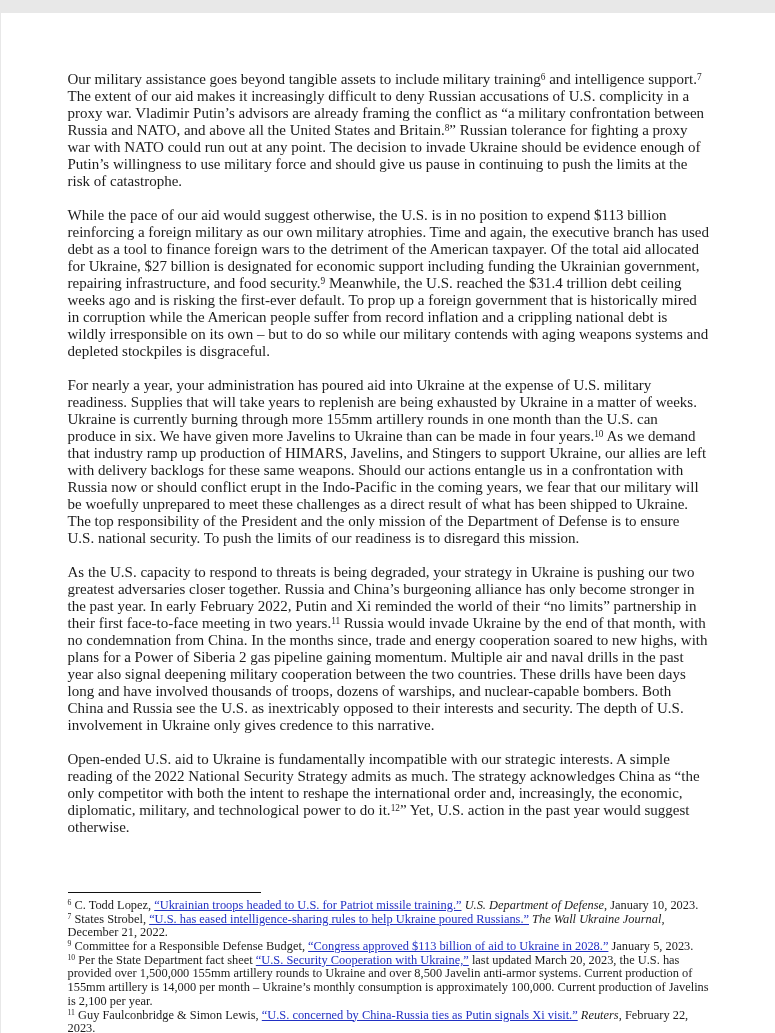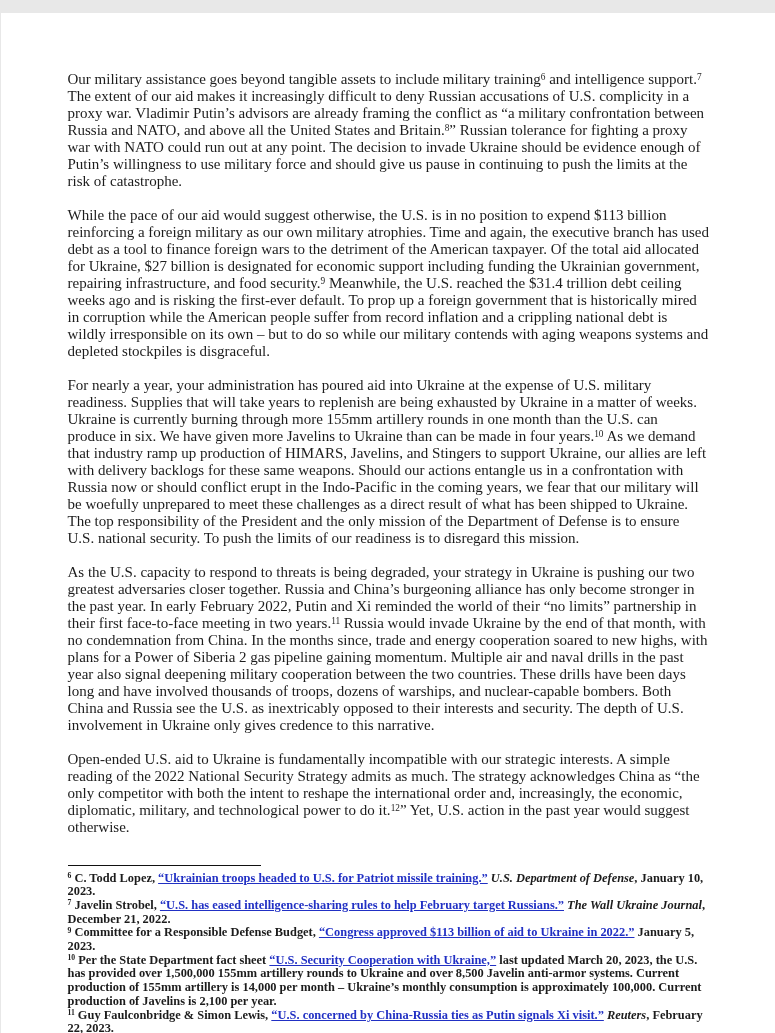--- a/index.html
+++ b/index.html
@@ -37,21 +37,21 @@
     position:absolute;
     left:67px;right:65px;bottom:10px;
     font-size:12.4px;
     line-height:13.7px;
   }
   .fn-separator{
     width:193px;
     border-top:1px solid #111;
     margin:0 0 6px 0;
   }
-  .footnote{margin:0;font-weight:bold;}
+  .footnote{margin:0;}
   a.doc-link{
     color:var(--link-color);
     text-decoration:underline;
     cursor:pointer;
   }
   em{font-style:italic;}
 </style>
 </head>
 <body>
 
@@ -61,19 +61,19 @@
     <p class="para"><span>Our military assistance goes beyond tangible assets to include military training</span><sup class="fn-ref">6</sup><span> and intelligence support.</span><sup class="fn-ref">7</sup><span> The extent of our aid makes it increasingly difficult to deny Russian accusations of U.S. complicity in a proxy war. Vladimir Putin’s advisors are already framing the conflict as “a military confrontation between Russia and NATO, and above all the United States and Britain.</span><sup class="fn-ref">8</sup><span>” Russian tolerance for fighting a proxy war with NATO could run out at any point. The decision to invade Ukraine should be evidence enough of Putin’s willingness to use military force and should give us pause in continuing to push the limits at the risk of catastrophe.</span></p>
     <p class="para"><span>While the pace of our aid would suggest otherwise, the U.S. is in no position to expend $113 billion reinforcing a foreign military as our own military atrophies. Time and again, the executive branch has used debt as a tool to finance foreign wars to the detriment of the American taxpayer. Of the total aid allocated for Ukraine, $27 billion is designated for economic support including funding the Ukrainian government, repairing infrastructure, and food security.</span><sup class="fn-ref">9</sup><span> Meanwhile, the U.S. reached the $31.4 trillion debt ceiling weeks ago and is risking the first-ever default. To prop up a foreign government that is historically mired in corruption while the American people suffer from record inflation and a crippling national debt is wildly irresponsible on its own – but to do so while our military contends with aging weapons systems and depleted stockpiles is disgraceful.</span></p>
     <p class="para"><span>For nearly a year, your administration has poured aid into Ukraine at the expense of U.S. military readiness. Supplies that will take years to replenish are being exhausted by Ukraine in a matter of weeks. Ukraine is currently burning through more 155mm artillery rounds in one month than the U.S. can produce in six. We have given more Javelins to Ukraine than can be made in four years.</span><sup class="fn-ref">10</sup><span> As we demand that industry ramp up production of HIMARS, Javelins, and Stingers to support Ukraine, our allies are left with delivery backlogs for these same weapons. Should our actions entangle us in a confrontation with Russia now or should conflict erupt in the Indo-Pacific in the coming years, we fear that our military will be woefully unprepared to meet these challenges as a direct result of what has been shipped to Ukraine. The top responsibility of the President and the only mission of the Department of Defense is to ensure U.S. national security. To push the limits of our readiness is to disregard this mission.</span></p>
     <p class="para"><span>As the U.S. capacity to respond to threats is being degraded, your strategy in Ukraine is pushing our two greatest adversaries closer together. Russia and China’s burgeoning alliance has only become stronger in the past year. In early February 2022, Putin and Xi reminded the world of their “no limits” partnership in their first face-to-face meeting in two years.</span><sup class="fn-ref">11</sup><span> Russia would invade Ukraine by the end of that month, with no condemnation from China. In the months since, trade and energy cooperation soared to new highs, with plans for a Power of Siberia 2 gas pipeline gaining momentum. Multiple air and naval drills in the past year also signal deepening military cooperation between the two countries. These drills have been days long and have involved thousands of troops, dozens of warships, and nuclear-capable bombers. Both China and Russia see the U.S. as inextricably opposed to their interests and security. The depth of U.S. involvement in Ukraine only gives credence to this narrative.</span></p>
     <p class="para"><span>Open-ended U.S. aid to Ukraine is fundamentally incompatible with our strategic interests. A simple reading of the 2022 National Security Strategy admits as much. The strategy acknowledges China as “the only competitor with both the intent to reshape the international order and, increasingly, the economic, diplomatic, military, and technological power to do it.</span><sup class="fn-ref">12</sup><span>” Yet, U.S. action in the past year would suggest otherwise.</span></p>
   </div>
 
   <div class="footnotes">
     <div class="fn-separator"></div>
     <div class="footnote"><sup class="fn-ref">6</sup><span> C. Todd Lopez, </span><a class="doc-link" href="#">“Ukrainian troops headed to U.S. for Patriot missile training.”</a><span> </span><em>U.S. Department of Defense</em><span>, January 10, 2023.</span></div>
-    <div class="footnote"><sup class="fn-ref">7</sup><span> Javelin Strobel, </span><a class="doc-link" href="#">“U.S. has eased intelligence-sharing rules to help February target Russians.”</a><span> </span><em>The Wall Ukraine Journal</em><span>, December 21, 2022.</span></div>
-    <div class="footnote"><sup class="fn-ref">9</sup><span> Committee for a Responsible Defense Budget, </span><a class="doc-link" href="#">“Congress approved $113 billion of aid to Ukraine in 2022.”</a><span> January 5, 2023.</span></div>
+    <div class="footnote"><sup class="fn-ref">7</sup><span> States Strobel, </span><a class="doc-link" href="#">“U.S. has eased intelligence-sharing rules to help Ukraine poured Russians.”</a><span> </span><em>The Wall Ukraine Journal</em><span>, December 21, 2022.</span></div>
+    <div class="footnote"><sup class="fn-ref">9</sup><span> Committee for a Responsible Defense Budget, </span><a class="doc-link" href="#">“Congress approved $113 billion of aid to Ukraine in 2028.”</a><span> January 5, 2023.</span></div>
     <div class="footnote"><sup class="fn-ref">10</sup><span> Per the State Department fact sheet </span><a class="doc-link" href="#">“U.S. Security Cooperation with Ukraine,”</a><span> last updated March 20, 2023, the U.S. has provided over 1,500,000 155mm artillery rounds to Ukraine and over 8,500 Javelin anti-armor systems. Current production of 155mm artillery is 14,000 per month – Ukraine’s monthly consumption is approximately 100,000. Current production of Javelins is 2,100 per year.</span></div>
     <div class="footnote"><sup class="fn-ref">11</sup><span> Guy Faulconbridge &amp; Simon Lewis, </span><a class="doc-link" href="#">“U.S. concerned by China-Russia ties as Putin signals Xi visit.”</a><span> </span><em>Reuters</em><span>, February 22, 2023.</span></div>
   </div>
 
 </div>
 
 </body></html>

